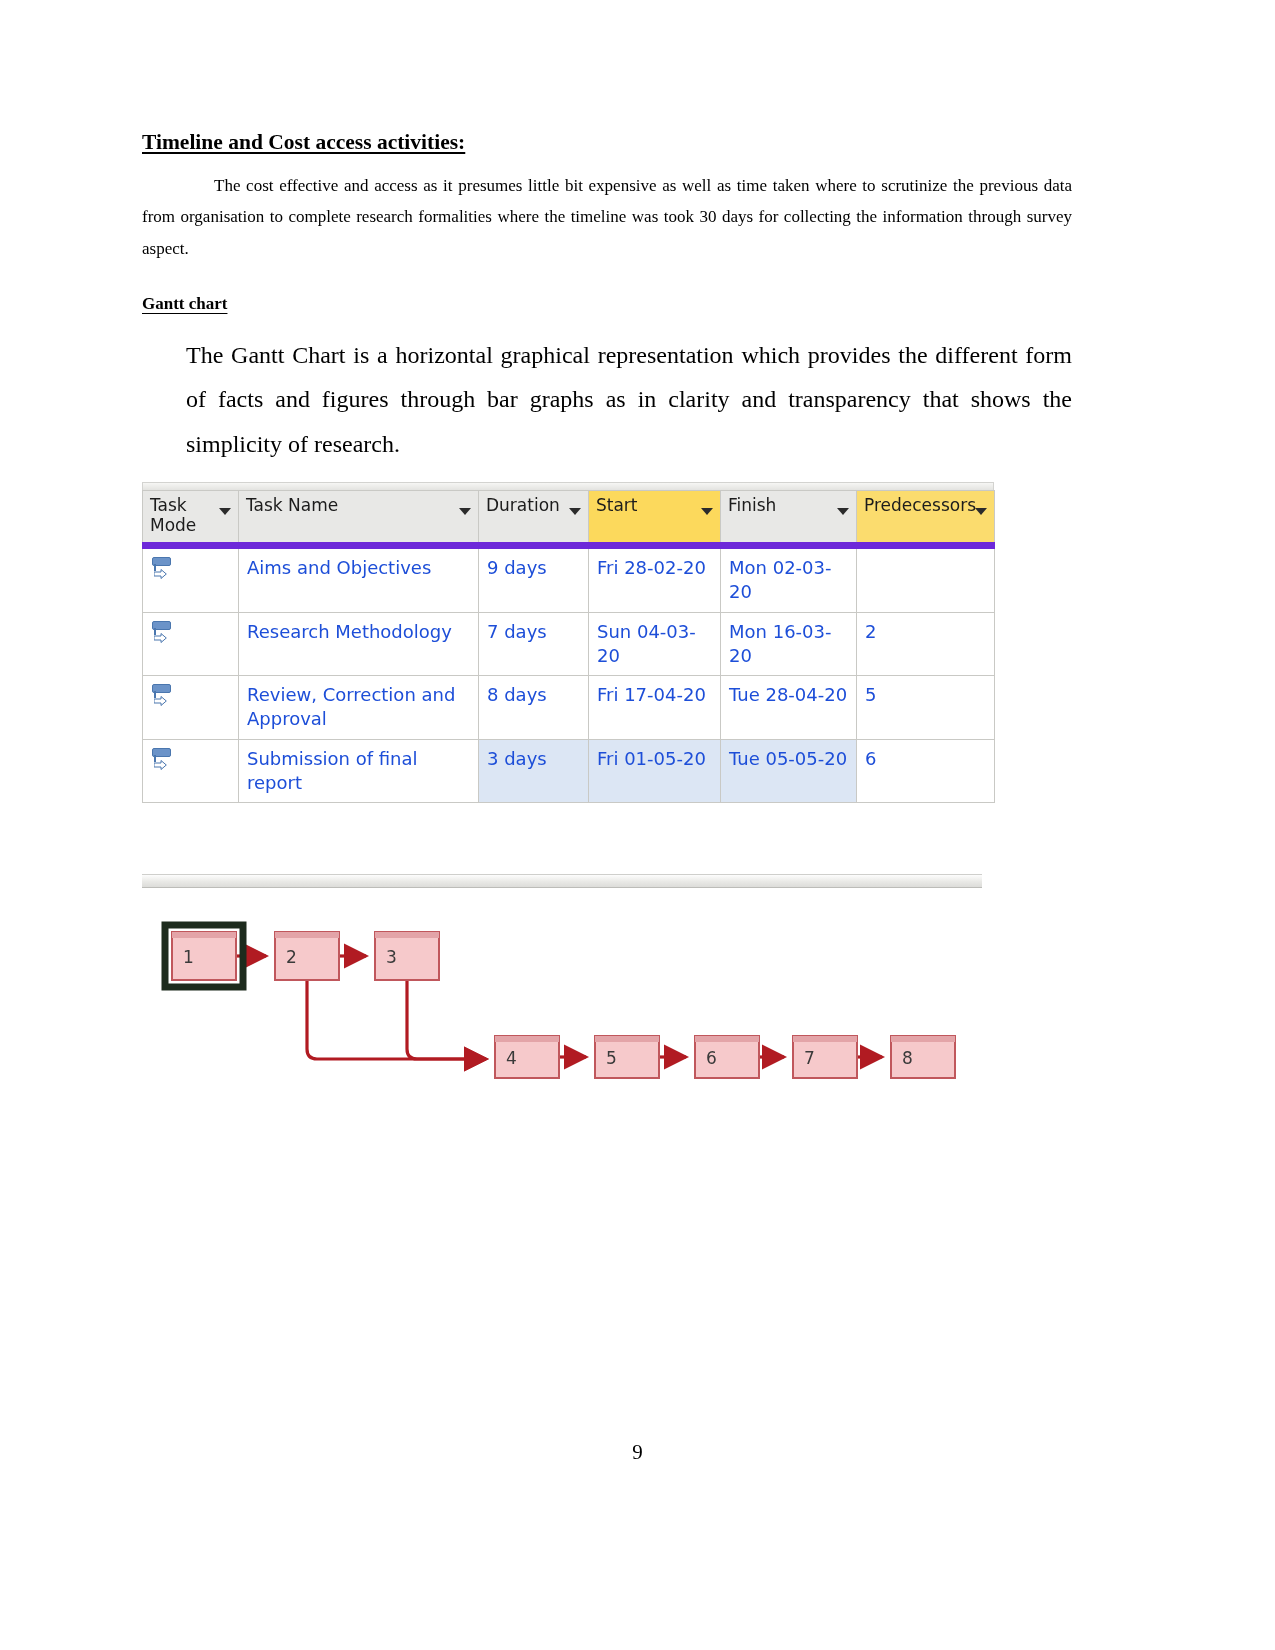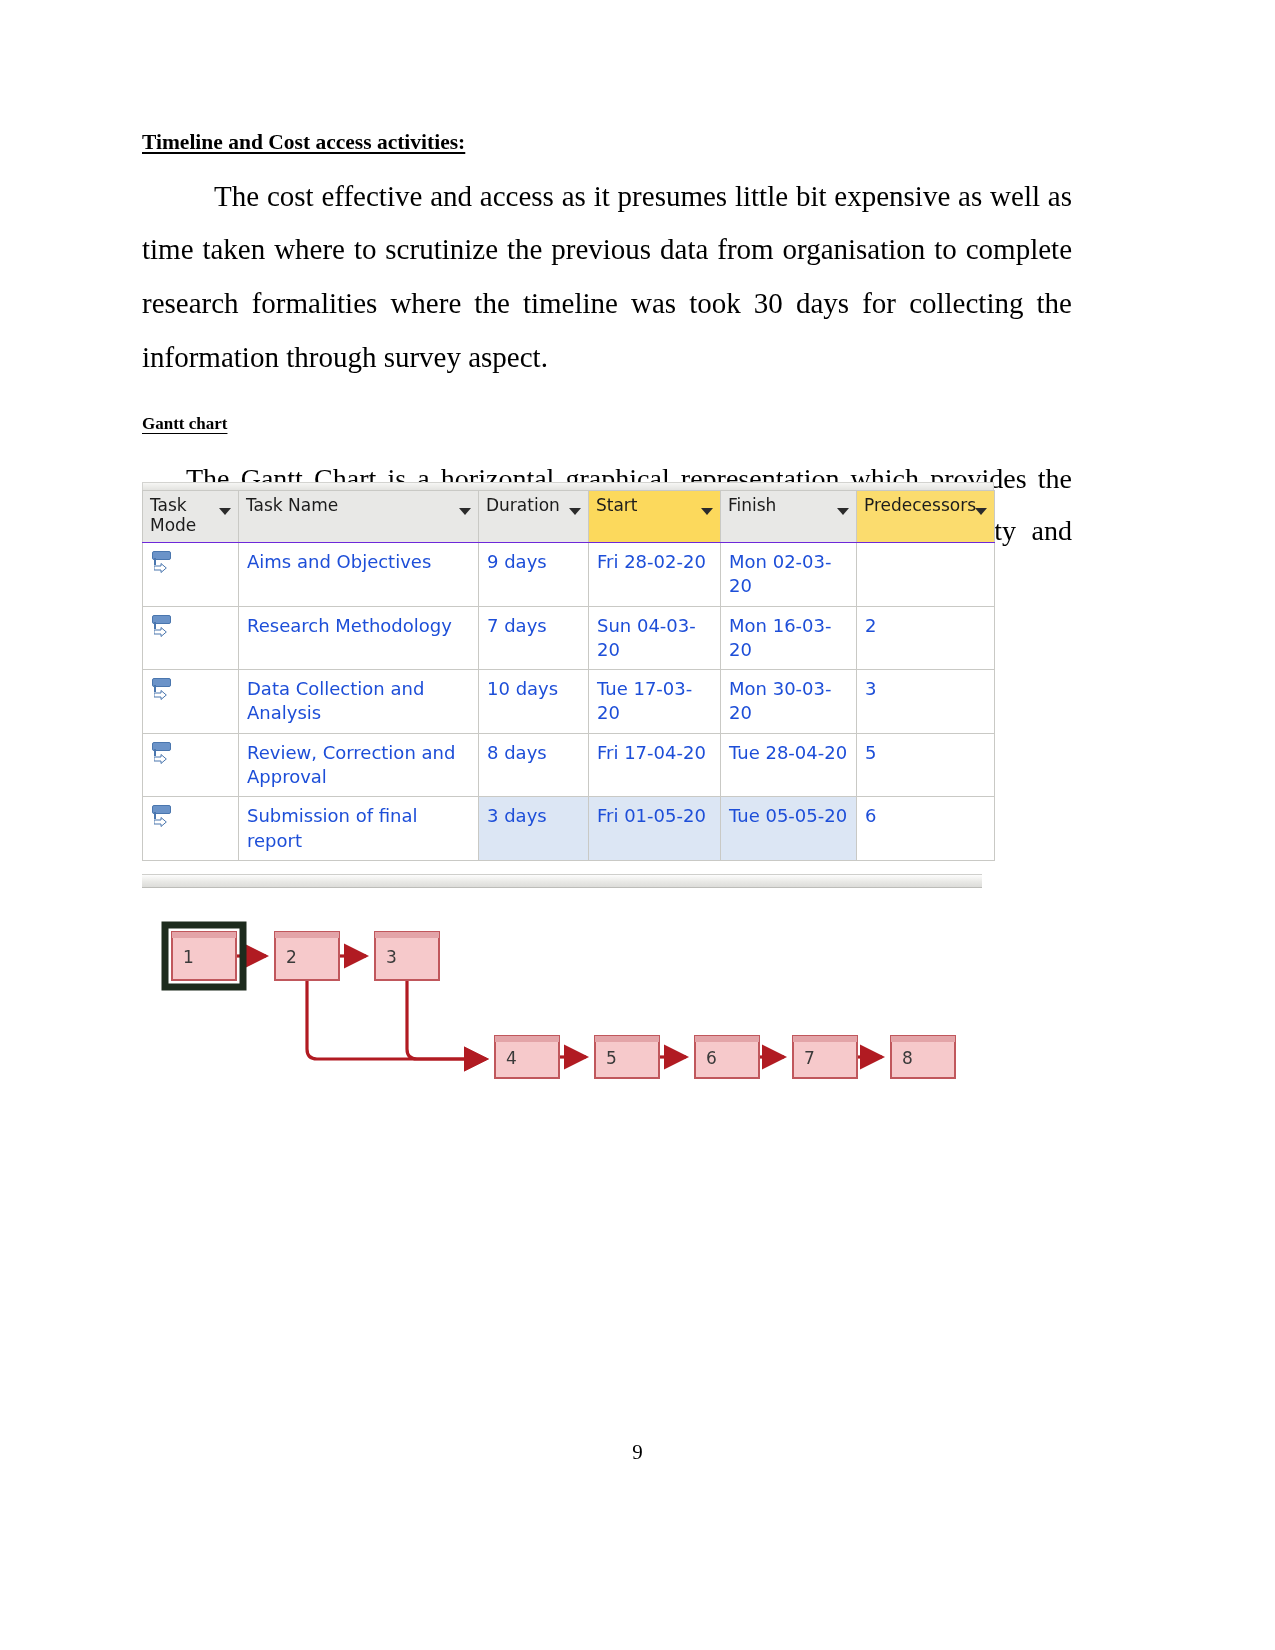--- a/index.html
+++ b/index.html
@@ -49,31 +49,31 @@
     font-weight: bold;
     margin: 0;
     padding: 0;
     line-height: 1.2;
     display: inline-block;
     text-decoration: underline;
     text-underline-offset: 4px;
   }
 
   p.body-text {
-    font-size: 29px;
+    font-size: 17px;
     line-height: 1.85;
     margin: 14px 0 0 0;
     text-align: justify;
     text-justify: inter-word;
   }
   p.body-text.indent-first {
     text-indent: 72px;
   }
   p.body-indented {
-    font-size: 28px;
+    font-size: 24px;
     line-height: 1.87;
     margin: 18px 0 0 44px;
     width: 886px;
     text-align: justify;
     text-justify: inter-word;
   }
 
   .spacer-lg { height: 30px; }
 
   
@@ -107,21 +107,21 @@
     text-align: left;
   }
   table.task-table thead th {
     background: #e8e8e6;
     height: 46px;
     font-size: 17px;
     color: #1c1c1c;
     position: relative;
     padding: 5px 6px 0 7px;
     line-height: 1.15;
-    border-bottom: 1px solid #6d28d9;
+    border-bottom: 7px solid #6d28d9;
   }
   table.task-table thead th.hl {
     background: #fcd95c;
   }
   table.task-table thead th.hl-soft {
     background: #fbdc6e;
   }
   .th-label { display:block; }
   .filter-arrow {
     position: absolute;
@@ -309,36 +309,20 @@
           <tr>
             <td class="c-mode">
               <span class="mode-icon">
                 <span class="bar"></span>
                 <span class="stem"></span>
                 <svg class="arrow" viewBox="0 0 13 10">
                   <path d="M0,3 L7,3 L7,0.5 L12.3,5 L7,9.5 L7,7 L0,7 z" fill="#ffffff" stroke="#4a76ae" stroke-width="1"></path>
                 </svg>
               </span>
             </td>
-            <td class="c-name">Data Collection and Analysis</td>
-            <td class="">10 days</td>
-            <td class="">Tue 17-03-20</td>
-            <td class="">Mon 30-03-20</td>
-            <td>3</td>
-          </tr>
-          <tr>
-            <td class="c-mode">
-              <span class="mode-icon">
-                <span class="bar"></span>
-                <span class="stem"></span>
-                <svg class="arrow" viewBox="0 0 13 10">
-                  <path d="M0,3 L7,3 L7,0.5 L12.3,5 L7,9.5 L7,7 L0,7 z" fill="#ffffff" stroke="#4a76ae" stroke-width="1"></path>
-                </svg>
-              </span>
-            </td>
             <td class="c-name">Review, Correction and Approval</td>
             <td class="">8 days</td>
             <td class="">Fri 17-04-20</td>
             <td class="">Tue 28-04-20</td>
             <td>5</td>
           </tr>
           <tr>
             <td class="c-mode">
               <span class="mode-icon">
                 <span class="bar"></span>

